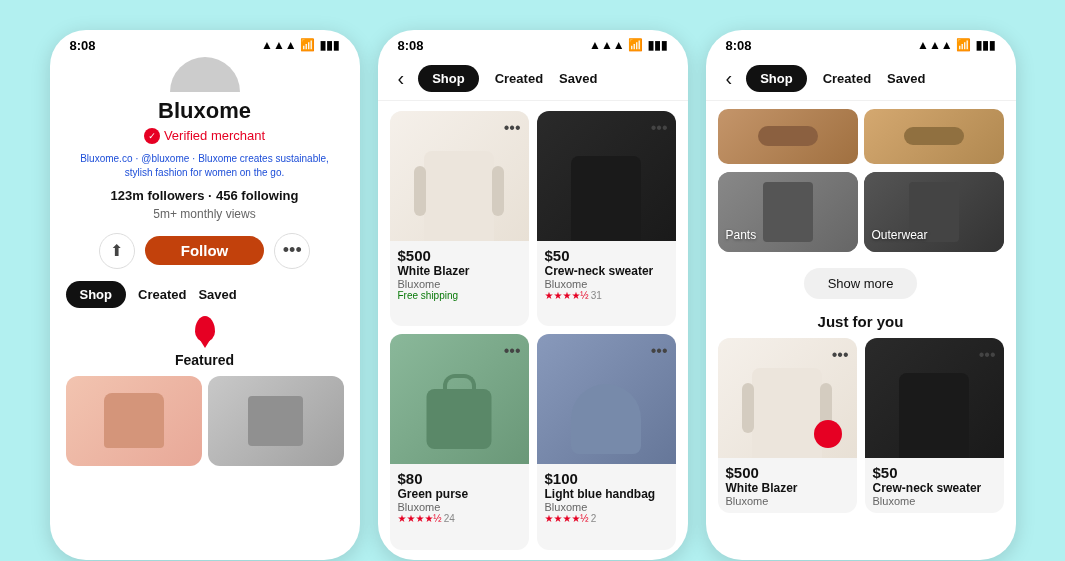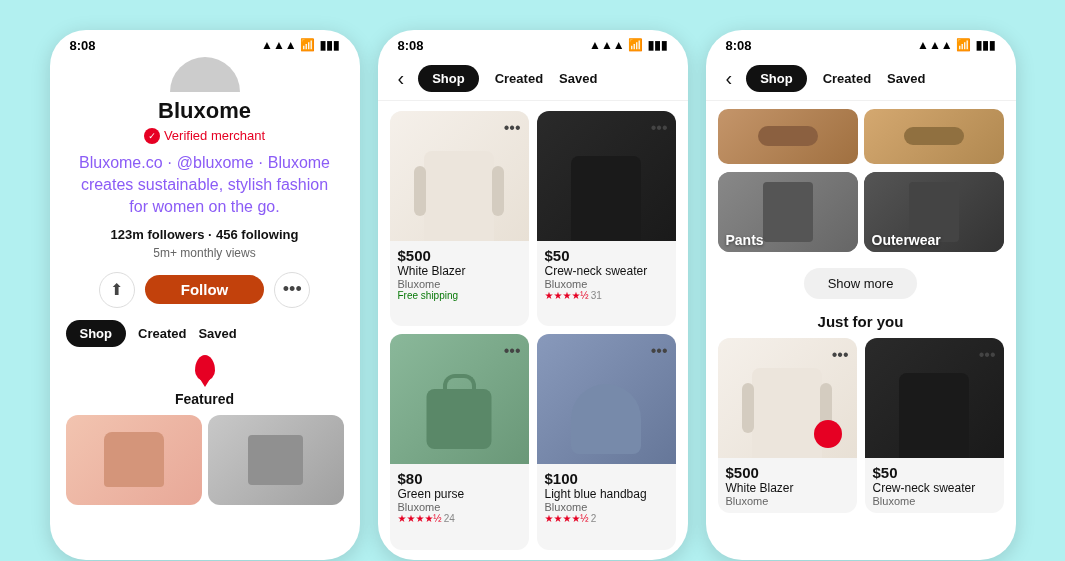--- a/index.html
+++ b/index.html
@@ -81,22 +81,22 @@
       background: #e60023;
       border-radius: 50%;
       display: flex;
       align-items: center;
       justify-content: center;
       color: white;
       font-size: 9px;
     }
     .profile-bio {
       text-align: center;
-      font-size: 16px;
-      color: #8b5cf6;
+      font-size: 10px;
+      color: #1d4ed8;
       line-height: 1.4;
       padding: 0 20px;
       margin-bottom: 8px;
     }
     .profile-stats {
       text-align: center;
       font-size: 13px;
       color: #111;
       font-weight: 600;
       margin-bottom: 4px;
@@ -311,21 +311,21 @@
       position: absolute;
       top: 8px;
       right: 8px;
       font-size: 16px;
       color: #444;
       cursor: pointer;
     }
     .product-name {
       font-size: 12px;
       color: #111;
-      font-weight: 400;
+      font-weight: 700;
     }
     .product-brand {
       font-size: 11px;
       color: #666;
     }
     .product-shipping {
       font-size: 10px;
       color: #0a7a0a;
       font-weight: 500;
     }
@@ -371,25 +371,25 @@
     .category-card {
       border-radius: 12px;
       height: 80px;
       overflow: hidden;
       position: relative;
       display: flex;
       align-items: flex-end;
     }
     .category-label {
       position: absolute;
-      bottom: 4px;
+      bottom: 10px;
       left: 8px;
       color: white;
-      font-size: 14px;
-      font-weight: 700;
+      font-size: 12px;
+      font-weight: 400;
       text-shadow: 0 1px 3px rgba(0,0,0,0.5);
     }
     .cat-pants {
       background: linear-gradient(135deg, #888 0%, #666 100%);
     }
     .cat-outerwear {
       background: linear-gradient(135deg, #555 0%, #333 100%);
     }
     .show-more-btn {
       display: block;

